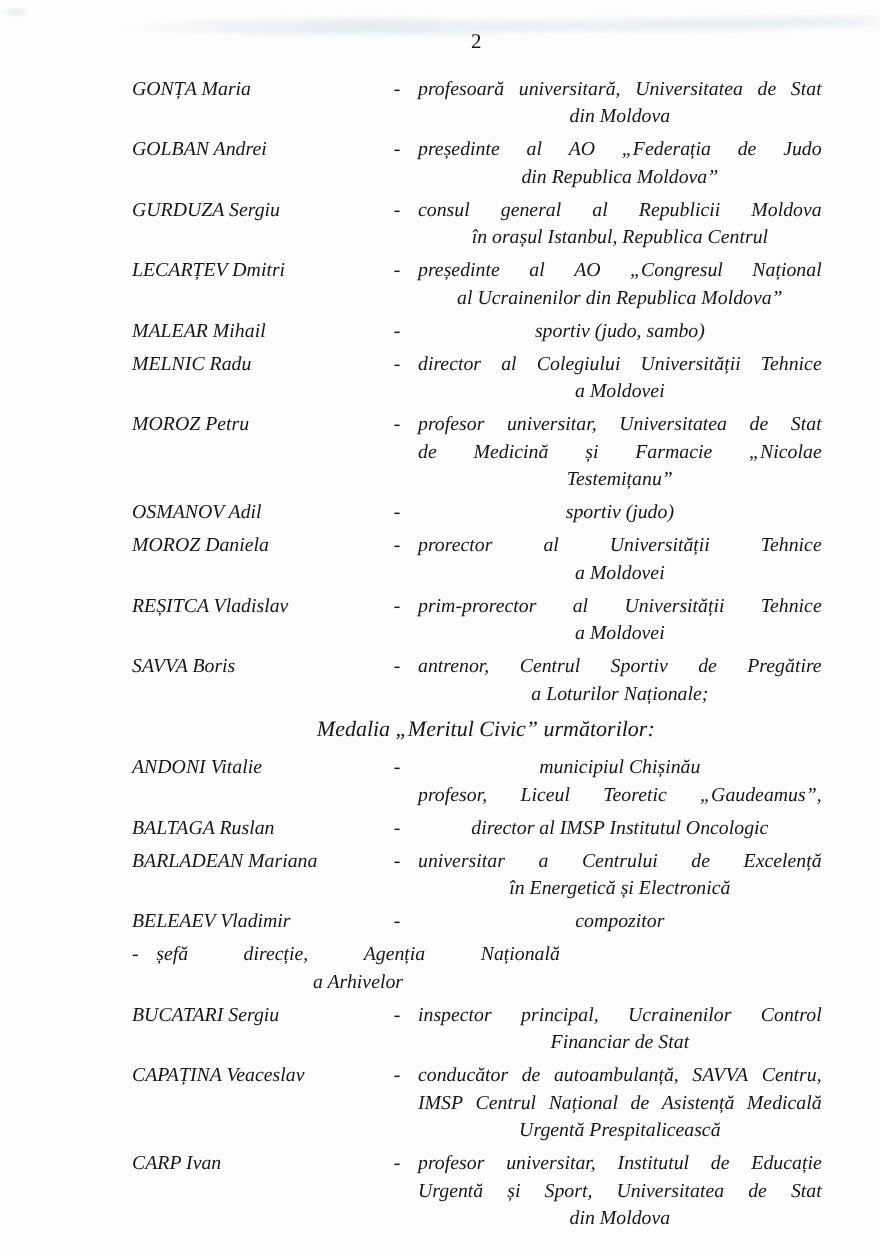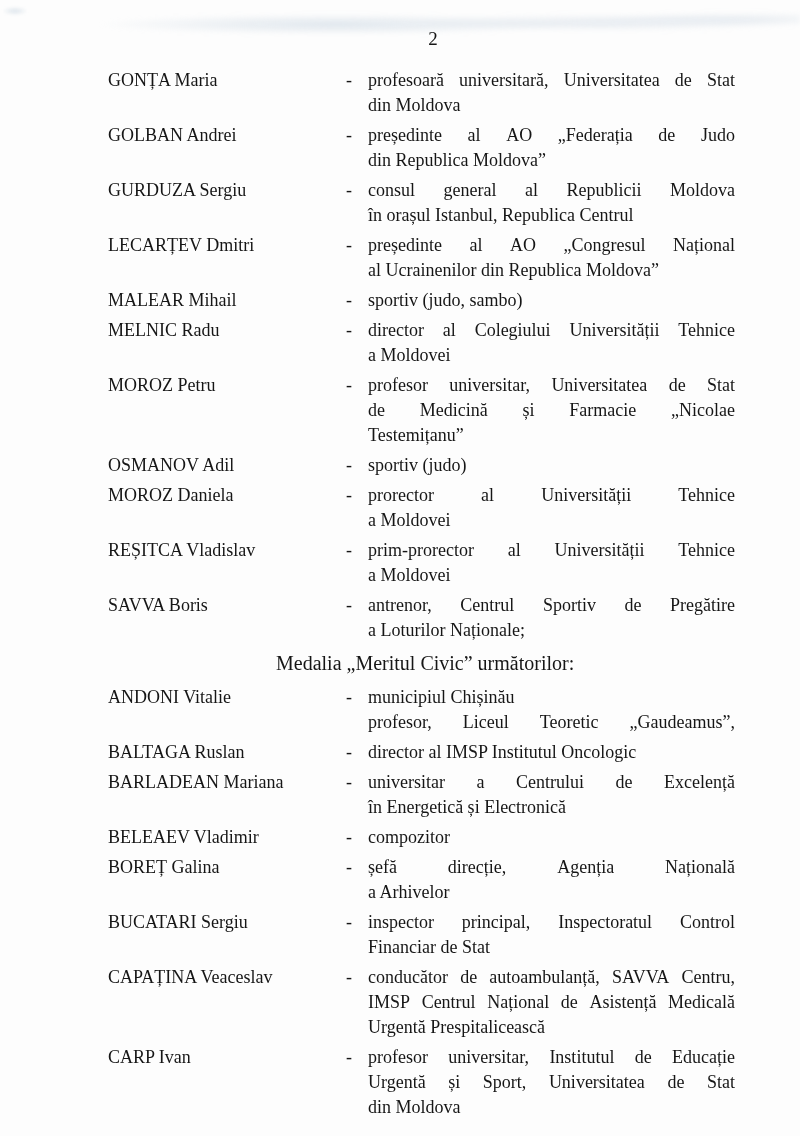--- a/index.html
+++ b/index.html
@@ -32,35 +32,35 @@
     filter: blur(1px);
     pointer-events: none;
   }
   .page-number {
     position: absolute; top: 27px; left: 0; width: 800px;
     padding-left: 66px; box-sizing: border-box;
     text-align: center;
     font-size: 19px; line-height: 24px;
   }
   .content {
-    position: absolute; top: 68px; left: 108px; width: 627px;
+    position: absolute; top: 68px; left: 120px; width: 627px; font-style: italic;
   }
   .section-heading {
     font-size: 20px; line-height: 25px;
     margin: 8px 0 9px 168px;
   }
   .entry {
     display: flex;
     align-items: flex-start;
     margin-bottom: 5px;
     font-size: 18px; line-height: 25px;
   }
   .entry .name  { width: 238px; flex: 0 0 238px; }
   .entry .sep   { width: 22px;  flex: 0 0 22px; }
-  .entry .desc  { width: 367px; flex: 0 0 367px; }
+  .entry .desc  { width: 367px; flex: 0 0 367px; text-align: center; }
   .desc .line   { min-height: 25px; }
   
   .desc .line.just { display: flex; justify-content: space-between; }
   .desc .line.just span { white-space: pre; }
 </style>
 </head>
 <body>
 
 <div class="page">
   <div class="scan-band"></div>
@@ -249,40 +249,39 @@
         </div>
       </div>
       <div class="entry">
         <div class="name">BELEAEV Vladimir</div>
         <div class="sep">-</div>
         <div class="desc">
           <div class="line last">compozitor</div>
         </div>
       </div>
       <div class="entry">
-        <div class="name">BOREȚ Galina</div>
         <div class="sep">-</div>
         <div class="desc">
           <div class="line just">
             <span>șefă</span>
             <span>direcție,</span>
             <span>Agenția</span>
             <span>Națională</span>
           </div>
           <div class="line last">a Arhivelor</div>
         </div>
       </div>
       <div class="entry">
         <div class="name">BUCATARI Sergiu</div>
         <div class="sep">-</div>
         <div class="desc">
           <div class="line just">
             <span>inspector</span>
             <span>principal,</span>
-            <span>Inspectoratul</span>
+            <span>Ucrainenilor</span>
             <span>Control</span>
           </div>
           <div class="line last">Financiar de Stat</div>
         </div>
       </div>
       <div class="entry">
         <div class="name">CAPAȚINA Veaceslav</div>
         <div class="sep">-</div>
         <div class="desc">
           <div class="line just">

